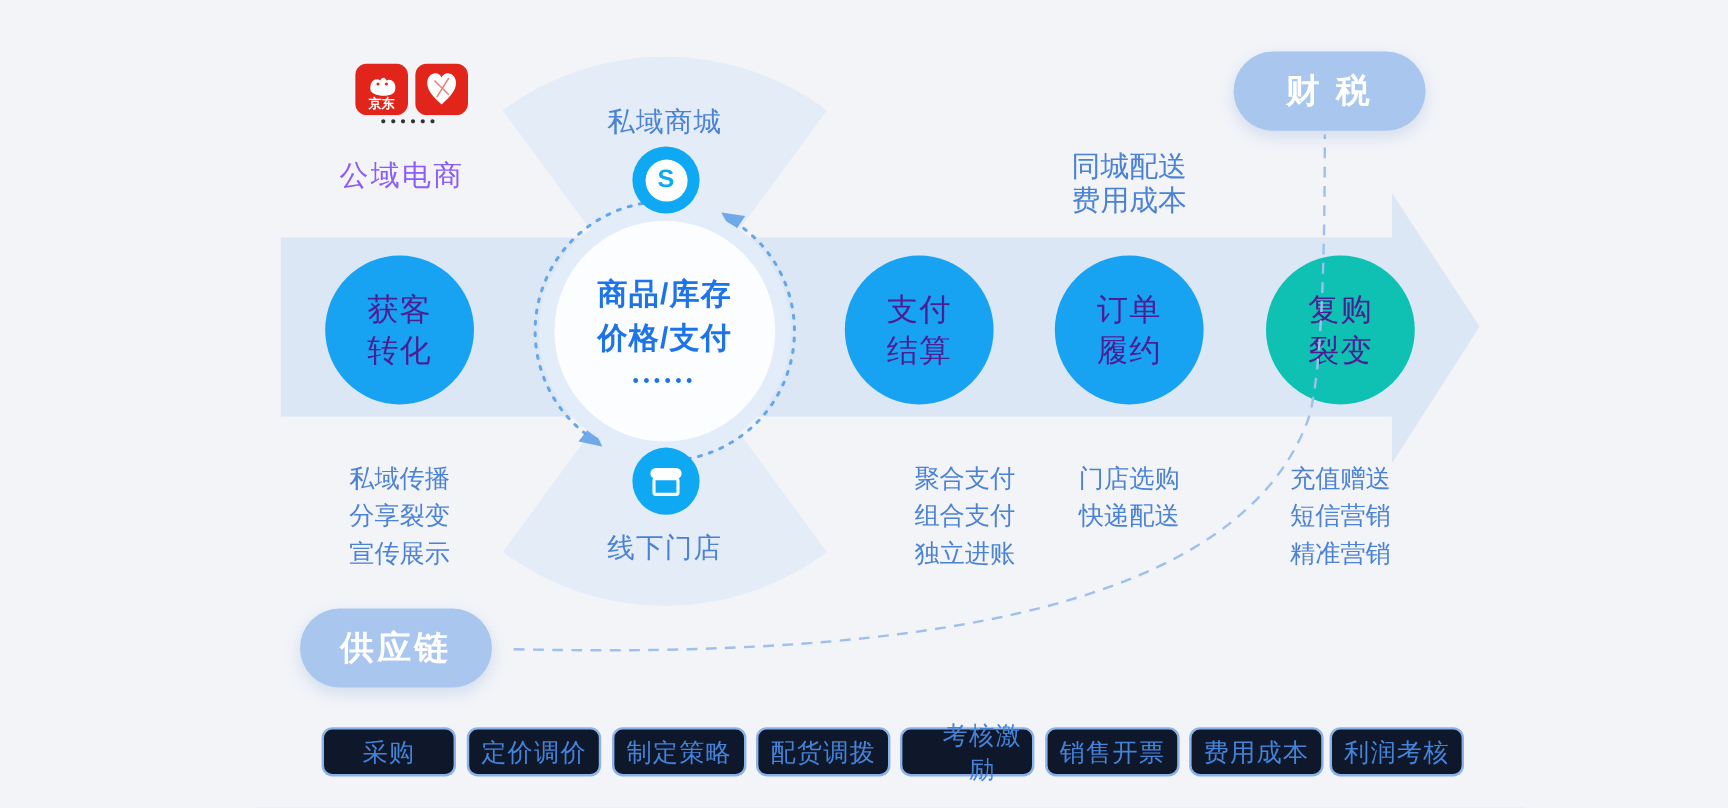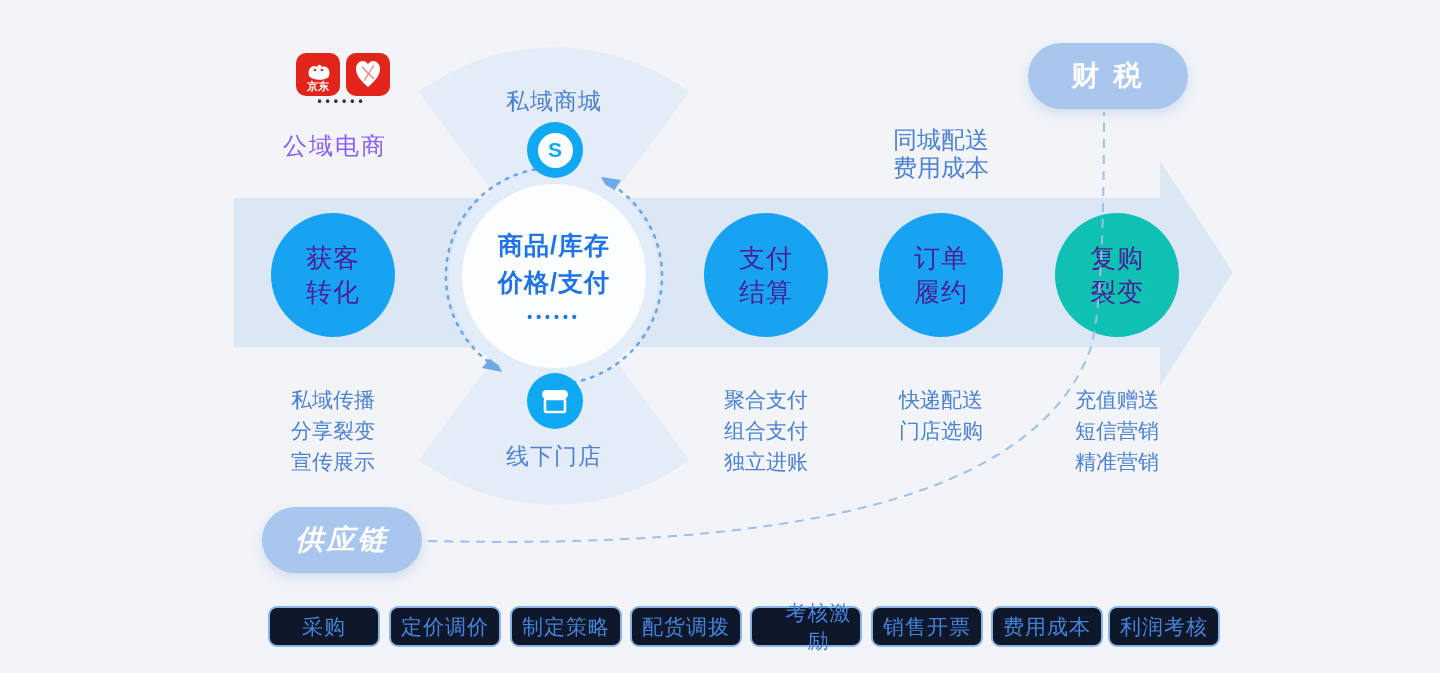--- a/index.html
+++ b/index.html
@@ -42,21 +42,21 @@
   .note { position:absolute; top:356px; width:160px; text-align:center; color:#4C82D4;
     font-size:21px; line-height:31px; z-index:10;margin-top:28px; }
   .note-above { position:absolute; left:861px; top:126px; width:160px; text-align:center;
     color:#4C82D4; font-size:24px; line-height:28px; z-index:10; }
 
   
   .pill { position:absolute; width:160px; height:66px; border-radius:33px; background:#A9C7EE;
     color:#fff; font-size:28px; font-weight:700; display:flex; align-items:center; justify-content:center;
     letter-spacing:3px; z-index:40; box-shadow:0 5px 12px rgba(140,170,215,.30); }
   .pill.fiscal { left:1028px; top:43px; }
-  .pill.supply { left:262px; top:507px;font-style:italic; }
+  .pill.supply { left:250px; top:507px; }
 
   
   .supply-btn { position:absolute; top:606px; width:112px; height:41px; border-radius:9px;
     border:2px solid #8AB4E8; background:#0f172a; color:#4583D9; font-size:21px;
     display:flex; align-items:center; justify-content:center; box-sizing:border-box;
     font-family:inherit; padding:0; cursor:pointer; letter-spacing:1px; z-index:10; }
 </style>
 </head>
 <body>
 
@@ -133,28 +133,28 @@
   <div class="note-above">
     <div>同城配送</div>
     <div>费用成本</div>
   </div>
 
   <div class="note" style="left:253px;">
     <div>私域传播</div>
     <div>分享裂变</div>
     <div>宣传展示</div>
   </div>
-  <div class="note" style="left:686px;">
+  <div class="note" style="left:686px;text-align:right;">
     <div>聚合支付</div>
     <div>组合支付</div>
     <div>独立进账</div>
   </div>
   <div class="note" style="left:861px;">
+    <div>门店选购</div>
     <div>快递配送</div>
-    <div>门店选购</div>
   </div>
   <div class="note" style="left:1037px;">
     <div>充值赠送</div>
     <div>短信营销</div>
     <div>精准营销</div>
   </div>
 
   <svg class="layer over" width="1440" height="673" viewBox="0 0 1440 673">
     <path d="M428,541 C770,549 1032,506 1090,350 C1102,314 1104,205 1104,112" fill="none" stroke="#9DC0EC" stroke-width="2" stroke-dasharray="9 7"></path>
   </svg>

